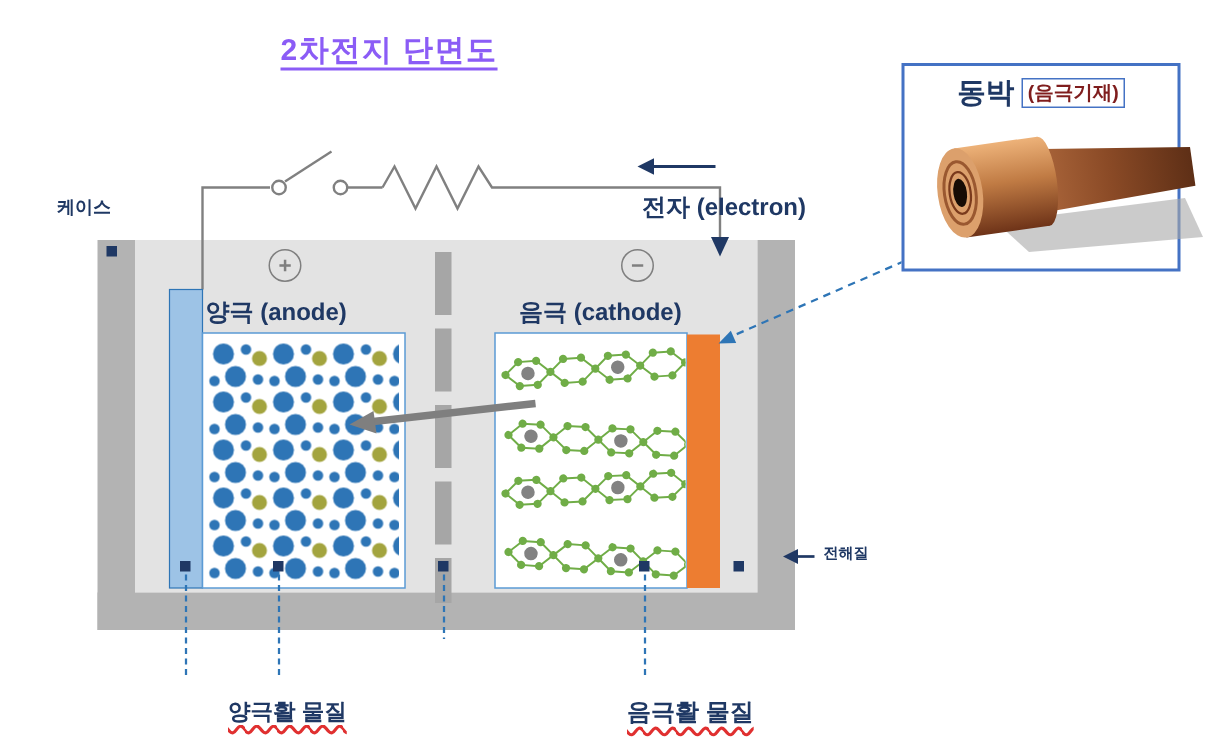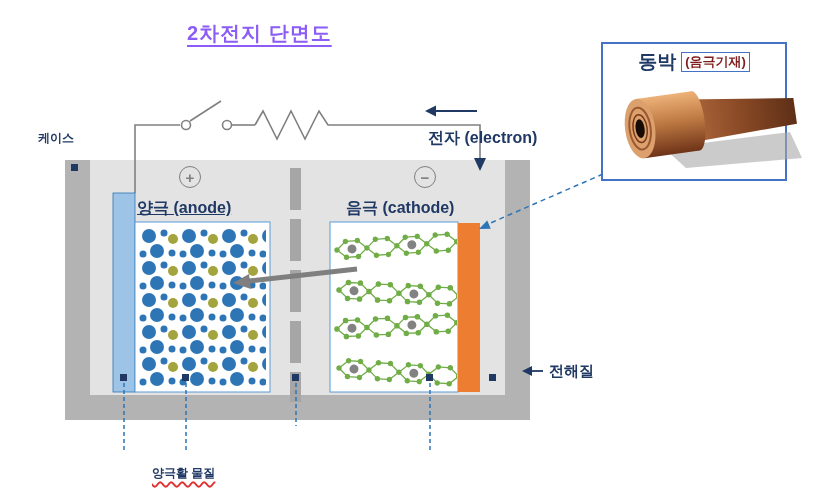--- a/index.html
+++ b/index.html
@@ -14,26 +14,26 @@
     white-space: nowrap; font-family: "Liberation Sans", sans-serif;
   }
   .title {
     position: absolute; left: 187px; top: 20px;
     font-size: 20px; font-weight: bold; color: #8b5cf6;
     text-decoration: underline; text-decoration-thickness: 2px;
     text-underline-offset: 5px; letter-spacing: 1px; white-space: nowrap;
   }
   .lbl-case { left: 38px; top: 130px; font-size: 12px; }
   .lbl-electron { left: 428px; top: 97px; font-size: 16px; margin-top: 31px; }
-  .lbl-anode { left: 137px; top: 198px; font-size: 16px; text-decoration: underline; }
+  .lbl-anode { left: 137px; top: 198px; font-size: 16px; }
   .lbl-cathode { left: 331px; top: 198px; font-size: 16px; margin-left: 15px; }
   .lbl-separator { left: 227px; top: 427px; font-size: 16px; }
-  .lbl-electrolyte { left: 549px; top: 362px; font-size: 15px; }
+  .lbl-electrolyte { left: 549px; top: 362px; font-size: 10px; }
   .lbl-anode-substrate { left: 8px; top: 464px; font-size: 16px; }
-  .lbl-anode-active { left: 152px; top: 465px; font-size: 12px; text-align: center; }
+  .lbl-anode-active { left: 152px; top: 465px; font-size: 15px; text-align: center; }
   .lbl-cathode-active { left: 418px; top: 465px; font-size: 16px; }
   .wavy {
     text-decoration: underline; text-decoration-style: wavy;
     text-decoration-color: #E03030; text-decoration-thickness: 1.5px;
     text-underline-offset: 4px;
   }
   .term {
     position: absolute; width: 22px; height: 22px;
     border: 1.6px solid #7F7F7F; border-radius: 50%;
     color: #7F7F7F; display: flex; align-items: center; justify-content: center;
@@ -154,20 +154,21 @@
 
   <div class="title">2차전지 단면도</div>
   <div class="lbl lbl-case">케이스</div>
   <div class="lbl lbl-electron">전자 (electron)</div>
   <div class="lbl lbl-anode">양극 (anode)</div>
   <div class="lbl lbl-cathode">음극 (cathode)</div>
   <div class="term term-plus">+</div>
   <div class="term term-minus">−</div>
   <div class="lbl lbl-electrolyte">전해질</div>
   <div class="lbl lbl-anode-active wavy">양극활 물질</div>
+  <div class="lbl lbl-cathode-active wavy">음극활 물질</div>
 
   <div class="inset">
     <div class="inset-header">
       <span class="inset-title">동박</span>
       <span class="inset-sub">(음극기재)</span>
     </div>
     <svg class="copper" width="202" height="103" viewBox="0 0 202 103">
       <defs>
         <linearGradient id="sheetG" x1="0" y1="0" x2="1" y2="0">
           <stop offset="0" stop-color="#B06A3E"></stop>

